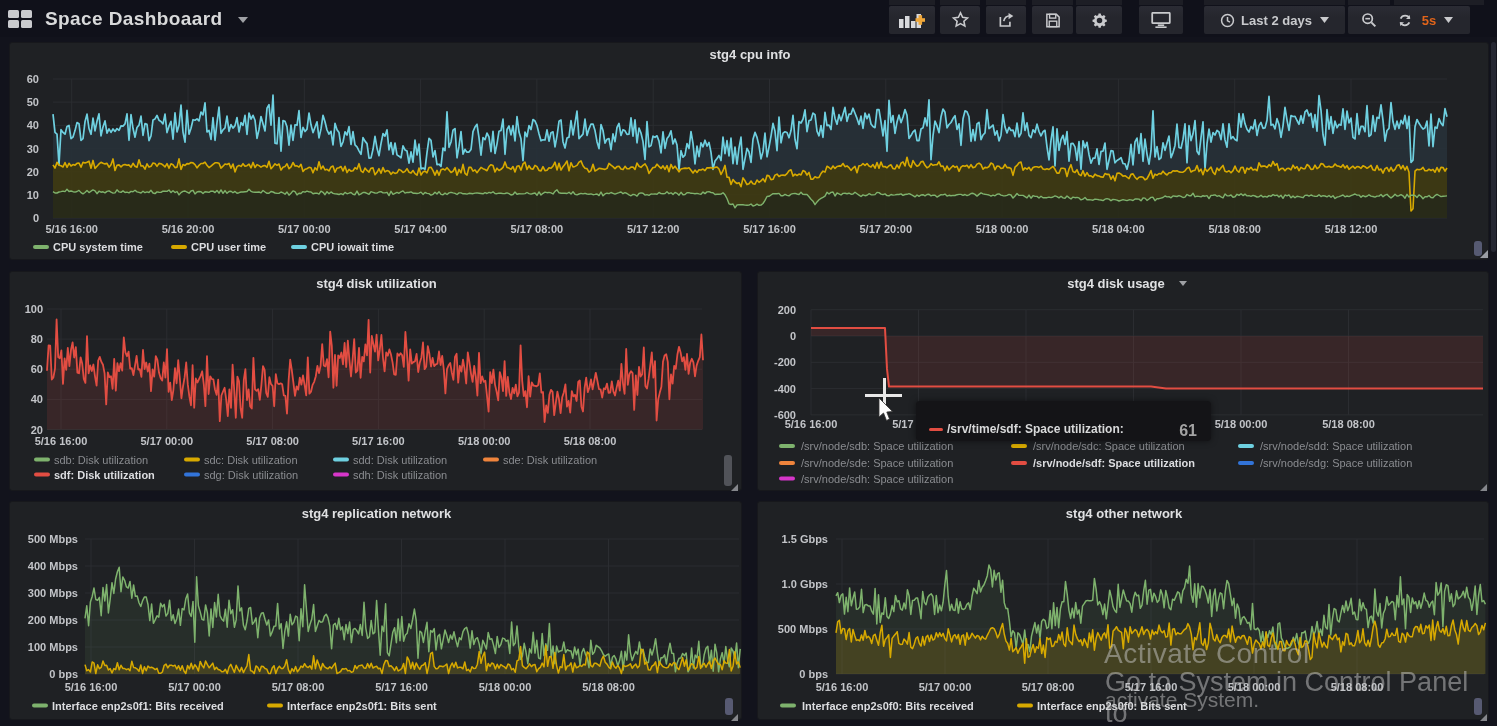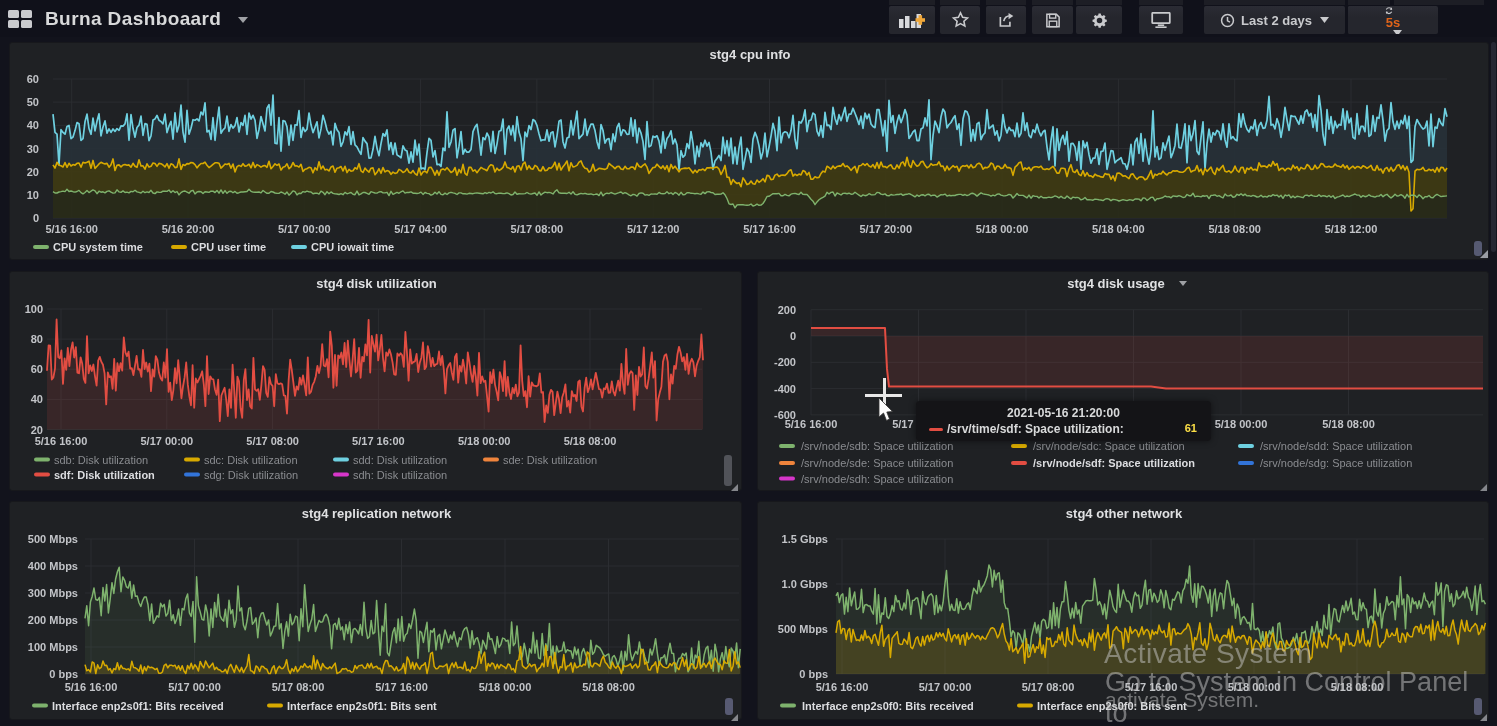--- a/index.html
+++ b/index.html
@@ -8,21 +8,21 @@
 </style></head>
 <body>
 <div style="position:absolute;left:0;top:0;width:1497px;height:37px;background:#10111a;">
 
   <svg width="26" height="18" style="position:absolute;left:8px;top:10px;">
     <rect x="0" y="0" width="11" height="8" rx="1.5" fill="#c9cacd"></rect>
     <rect x="13" y="0" width="11" height="8" rx="1.5" fill="#c9cacd"></rect>
     <rect x="0" y="10" width="11" height="8" rx="1.5" fill="#c9cacd"></rect>
     <rect x="13" y="10" width="11" height="8" rx="1.5" fill="#c9cacd"></rect>
   </svg>
-  <div style="position:absolute;left:45px;top:8px;font-size:19px;font-weight:700;color:#d8d9da;letter-spacing:0.4px;">Burna Dashboaard</div>
+  <div style="position:absolute;left:45px;top:8px;font-size:19px;font-weight:700;color:#d8d9da;letter-spacing:0.4px;">Space Dashboaard</div>
   <svg width="10" height="6" style="position:absolute;left:238px;top:17px;">
       <path d="M0 0 L10 0 L5 6 Z" fill="#9fa1a5"></path>
     </svg>
 
   <div style="position:absolute;left:889px;top:0;width:46px;height:5px;background:#1d1e25;"></div>
   <div style="position:absolute;left:940px;top:0;width:40px;height:5px;background:#1d1e25;"></div>
   <div style="position:absolute;left:986px;top:0;width:40px;height:5px;background:#1d1e25;"></div>
   <div style="position:absolute;left:1032px;top:0;width:41px;height:5px;background:#1d1e25;"></div>
   <div style="position:absolute;left:1076px;top:0;width:46px;height:5px;background:#1d1e25;"></div>
   <div style="position:absolute;left:1139px;top:0;width:44px;height:5px;background:#1d1e25;"></div>
@@ -89,21 +89,21 @@
   </div>
 
   <div class="hbtn" style="left:1348px;width:42px;">
     <svg width="16" height="16" viewBox="0 0 24 24">
       <circle cx="10" cy="10" r="7" fill="none" stroke="#c9cacd" stroke-width="2.6"></circle>
       <line x1="6.5" y1="10" x2="13.5" y2="10" stroke="#c9cacd" stroke-width="2.4"></line>
       <line x1="15.5" y1="15.5" x2="21.5" y2="21.5" stroke="#c9cacd" stroke-width="3"></line>
     </svg>
   </div>
 
-  <div class="hbtn" style="left:1348px;width:90px;flex-direction:column;">
+  <div class="hbtn" style="left:1380px;width:90px;">
     <svg width="16" height="15" viewBox="0 0 24 24" style="margin-right:9px;">
       <path d="M19.5 9 A 8 8 0 0 0 5 9" fill="none" stroke="#c9cacd" stroke-width="2.8"></path>
       <path d="M19.8 3.2 L19.8 9.4 L13.6 9.4 Z" fill="#c9cacd"></path>
       <path d="M4.5 15 A 8 8 0 0 0 19 15" fill="none" stroke="#c9cacd" stroke-width="2.8"></path>
       <path d="M4.2 20.8 L4.2 14.6 L10.4 14.6 Z" fill="#c9cacd"></path>
     </svg>
     <span style="font-size:13px;font-weight:700;color:#e0641a;">5s</span>
     <svg width="9" height="6" style="margin-left:8px;">
         <path d="M0 0 L9 0 L4.5 6 Z" fill="#c9cacd"></path>
       </svg>
@@ -331,32 +331,31 @@
 <text x="44.0" y="207.5" text-anchor="start" font-size="11" fill="#dcdde0" font-weight="700" font-family="Liberation Sans, sans-serif">Interface enp2s0f0: Bits received</text>
 <rect x="259.0" y="201.5" width="16" height="4" rx="2" fill="#d7a900"></rect>
 <text x="279.0" y="207.5" text-anchor="start" font-size="11" fill="#dcdde0" font-weight="700" font-family="Liberation Sans, sans-serif">Interface enp2s0f0: Bits sent</text>
 <rect x="716" y="196" width="8" height="17" rx="3" fill="#575a72"></rect>
 <path d="M 729 212 l 0 7 l -7 0 z" fill="#85878c"></path>
     </svg>
   </div>
 
 <div style="position:absolute;left:916px;top:401px;width:295px;height:40px;background:#141417;
   border-radius:4px;z-index:40;box-shadow:0 0 6px rgba(0,0,0,0.5);">
-  <div style="text-align:center;font-size:12px;font-weight:700;color:#d8d9da;padding-top:5px;">2021-05-16 21:20:00</div>
   <div style="position:absolute;left:13px;top:22px;width:14px;height:3px;border-radius:2px;background:#e24d42;margin-top:5px;"></div>
   <div style="position:absolute;left:31px;top:21px;font-size:12px;font-weight:700;color:#d8d9da;">/srv/time/sdf: Space utilization:</div>
-  <div style="position:absolute;right:14px;top:21px;font-size:11px;font-weight:700;color:#fde047;">61</div>
+  <div style="position:absolute;right:14px;top:21px;font-size:16px;font-weight:700;color:#a3a3a3;">61</div>
 </div>
 
 <svg width="60" height="60" style="position:absolute;left:855px;top:370px;z-index:50;">
   <line x1="10" y1="25.5" x2="47" y2="25.5" stroke="#e8e8e8" stroke-width="3"></line>
   <line x1="29.5" y1="8" x2="29.5" y2="43" stroke="#e8e8e8" stroke-width="3"></line>
 </svg>
 <svg width="20" height="26" style="position:absolute;left:878px;top:398px;z-index:51;">
   <path d="M1 0 L1 19 L5.5 15 L8.5 22.5 L11.5 21 L8.8 14 L14.5 13.5 Z" fill="#fdfdfd" stroke="#333" stroke-width="0.8"></path>
 </svg>
 
-<div style="position:absolute;left:1104px;top:638px;z-index:60;color:rgba(200,200,200,0.5);font-size:28px;letter-spacing:0.5px;">Activate System</div>
+<div style="position:absolute;left:1104px;top:638px;z-index:60;color:rgba(200,200,200,0.5);font-size:28px;letter-spacing:0.5px;">Activate Control</div>
 <div style="position:absolute;left:1105px;top:667px;z-index:60;color:rgba(200,200,200,0.5);font-size:27px;">Go to System in Control Panel to</div>
 <div style="position:absolute;left:1105px;top:688px;z-index:60;color:rgba(200,200,200,0.5);font-size:21px;">activate System.</div>
 
 <div style="position:absolute;left:1490px;top:37px;width:7px;height:689px;background:#14151d;"></div>
 <div style="position:absolute;left:1491px;top:42px;width:5px;height:210px;background:#262833;border-radius:3px;"></div>
 
 </body></html>

